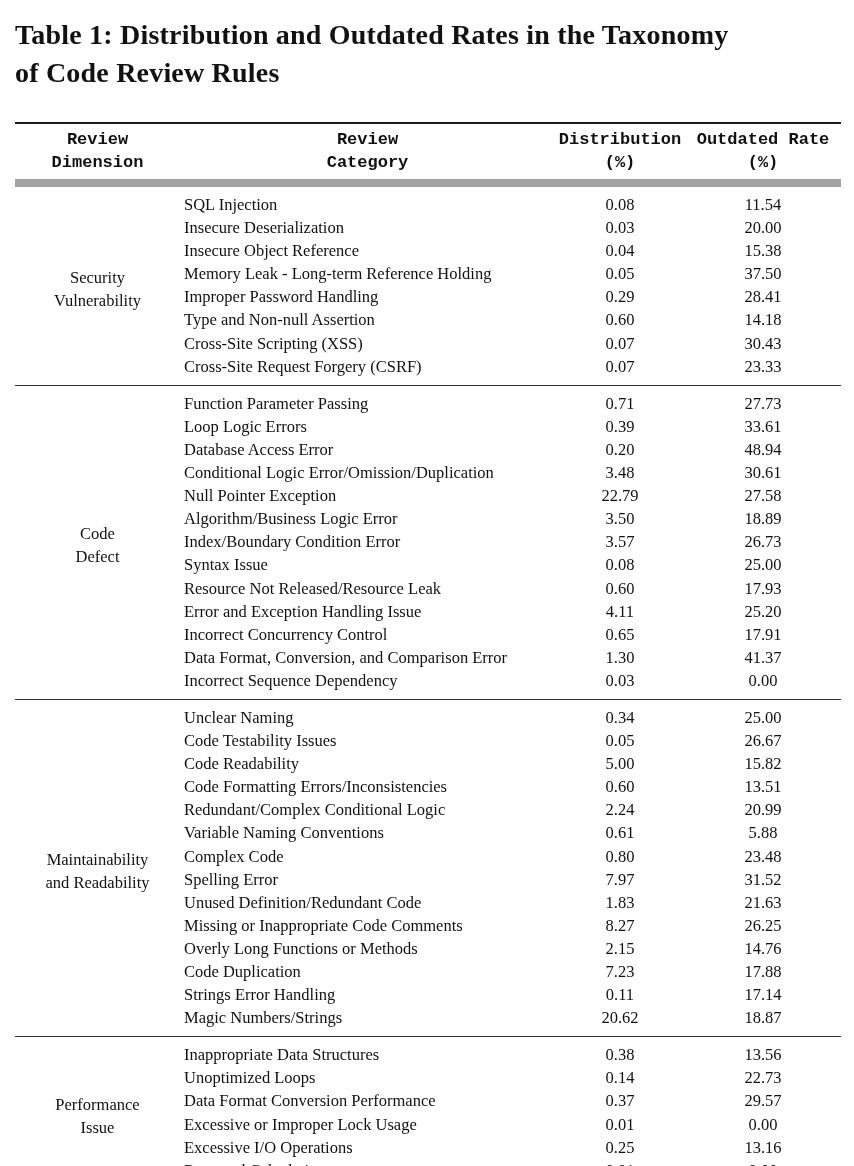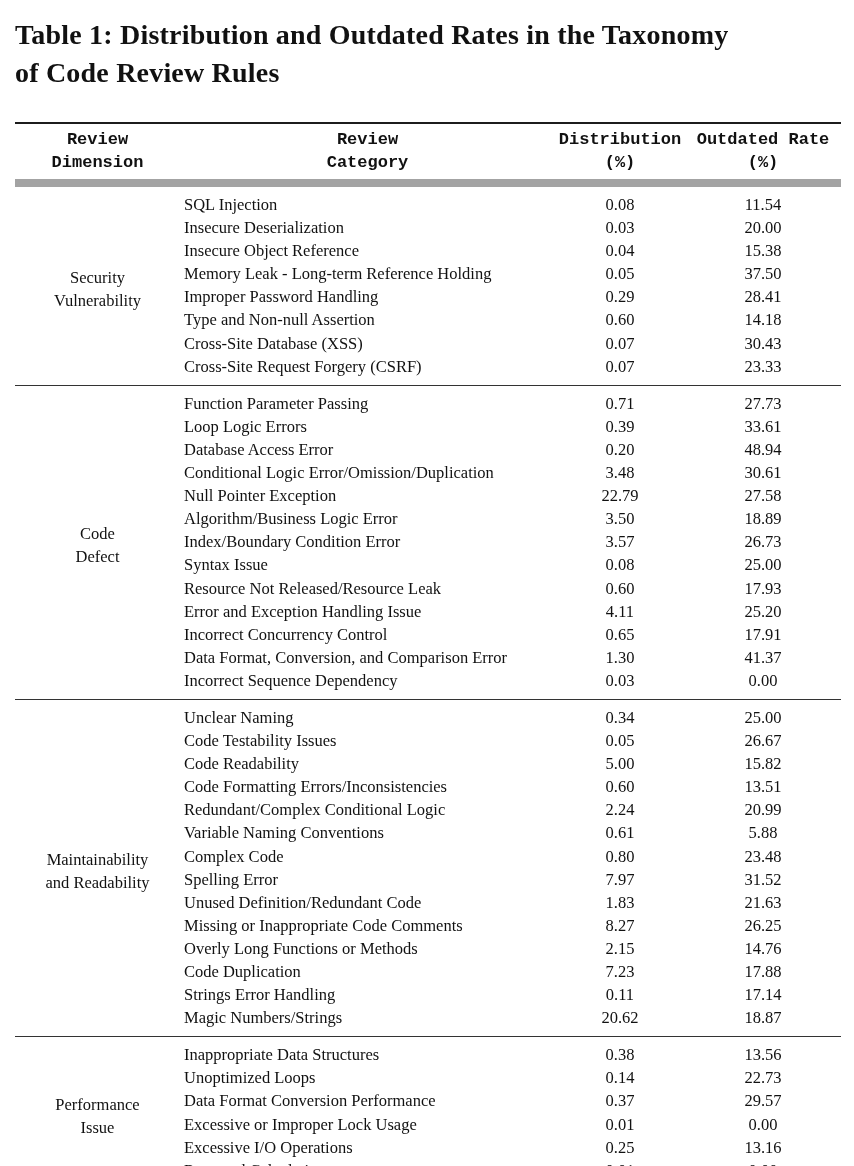--- a/index.html
+++ b/index.html
@@ -119,21 +119,21 @@
           <td class="cat">Improper Password Handling</td>
           <td class="dist">0.29</td>
           <td class="out">28.41</td>
         </tr>
         <tr>
           <td class="cat">Type and Non-null Assertion</td>
           <td class="dist">0.60</td>
           <td class="out">14.18</td>
         </tr>
         <tr>
-          <td class="cat">Cross-Site Database (XSS)</td>
+          <td class="cat">Cross-Site Scripting (XSS)</td>
           <td class="dist">0.07</td>
           <td class="out">30.43</td>
         </tr>
         <tr>
           <td class="cat">Cross-Site Request Forgery (CSRF)</td>
           <td class="dist">0.07</td>
           <td class="out">23.33</td>
         </tr>
       </tbody>
       <tbody>

